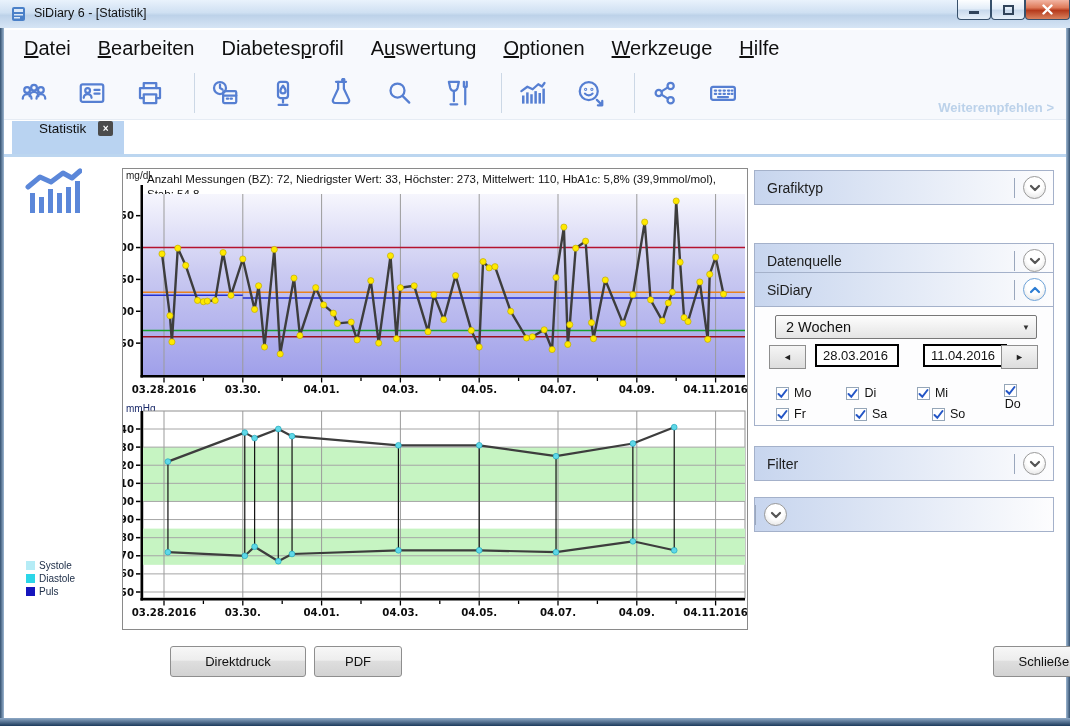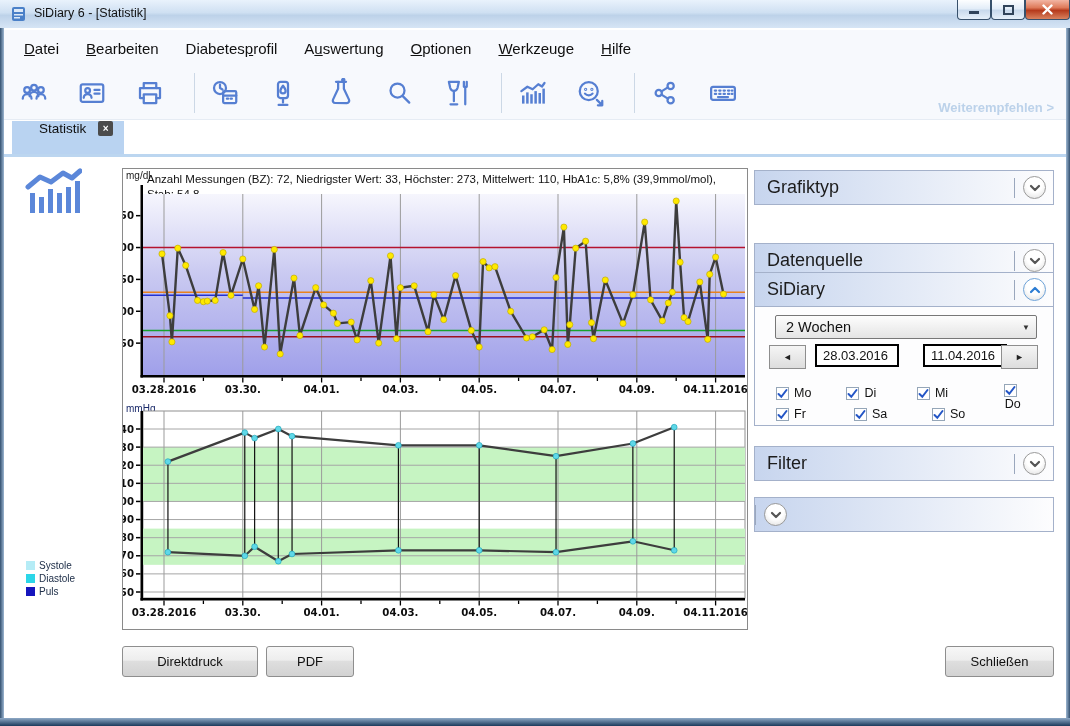--- a/index.html
+++ b/index.html
@@ -11,21 +11,21 @@
   #frame-right{left:1066px;top:28px;width:4px;height:690px;background:linear-gradient(90deg,#9db7d2,#33506f);}
   #frame-bottom{left:0;top:718px;width:1070px;height:8px;background:linear-gradient(#8ea9c6,#1c3a5c);}
   #client{left:4px;top:28px;width:1062px;height:690px;background:#ffffff;}
   #title-text{left:34px;top:6px;font-size:12.5px;color:#111;}
   #app-icon{left:10px;top:5px;width:18px;height:18px;}
   .wbtn{top:0;height:20px;border:1px solid #37506b;border-top:none;border-radius:0 0 4px 4px;box-sizing:border-box;display:flex;align-items:center;justify-content:center;}
   .wbtn.glass{background:linear-gradient(#fdfeff,#e3edf8 45%,#c8d9ec 55%,#e6f0fa);}
   #btn-close{background:linear-gradient(#f2b5a3,#de7a5a 40%,#b53a1c 55%,#d9825e);}
   
   #menubar{left:4px;top:30px;width:1062px;height:36px;background:#f7f9fd;display:flex;align-items:center;gap:27px;padding-left:20px;box-sizing:border-box;}
-  .menu-item{font-size:15px;color:#101010;cursor:default;}
+  .menu-item{font-size:20px;color:#101010;cursor:default;}
   .menu-item u{text-decoration:underline;}
   
   #toolbar{left:4px;top:66px;width:1062px;height:54px;background:#f7f9fd;display:flex;align-items:center;padding-left:14px;box-sizing:border-box;border-bottom:1px solid #e6ecf4;}
   .tool-btn{width:32px;height:32px;margin-right:26px;display:flex;align-items:center;justify-content:center;}
   .tool-sep{width:1px;height:40px;background:#ccd8e6;margin:0 14px 0 2px;}
   #promo{right:16px;top:100px;font-size:13px;font-weight:bold;color:#bcd2ea;}
   
   #tabstrip{left:4px;top:121px;width:1062px;height:36px;background:#fff;}
   #tabstrip .underline{position:absolute;left:0;top:33px;width:1062px;height:3px;background:#bcd6f0;}
   #tab-statistik{position:absolute;left:8px;top:0px;width:112px;height:33px;background:#b9d3f1;display:flex;align-items:flex-start;padding-left:27px;box-sizing:border-box;}
@@ -37,38 +37,38 @@
   #bg-ylabel{left:3px;top:1px;font-size:10px;color:#222;}
   #bp-ylabel{left:3px;top:234px;font-size:10px;color:#1a2a6a;}
   #stats-text{left:24px;top:3px;width:584px;font-size:11.5px;color:#101010;line-height:15px;}
   #legend{position:absolute;left:22px;top:403px;}
   .leg-row{display:flex;align-items:center;margin-bottom:2px;}
   .leg-sw{width:9px;height:9px;margin-right:4px;}
   .leg-lb{font-size:10px;color:#20304a;}
   #sidebar-icon{position:absolute;left:20px;top:8px;}
   
   .panel{position:absolute;width:300px;height:35px;box-sizing:border-box;border:1px solid #a4b1ca;background:linear-gradient(90deg,#c7d5ee,#fdfdfe);display:flex;align-items:center;}
-  .panel-label{font-size:18px;color:#1c1c1c;margin-left:12px;flex:1;}
+  .panel-label{font-size:14px;color:#1c1c1c;margin-left:12px;flex:1;}
   .panel-sep{width:1px;height:20px;background:#9aa7bd;margin-right:8px;}
   .panel-btn{width:21px;height:21px;border-radius:50%;border:1px solid #9a9a9a;background:radial-gradient(circle at 50% 35%,#ffffff 45%,#dcdcdc);display:flex;align-items:center;justify-content:center;margin-right:7px;}
   .panel-btn.blue{border-color:#6fa3d8;}
   #zeitraum-box{position:absolute;left:750px;top:115px;width:300px;height:154px;box-sizing:border-box;border:1px solid #a4b1ca;background:#fdfdfe;}
   #zeitraum-box .panel{left:-1px;top:-1px;}
   .combo{position:absolute;left:20px;top:42px;width:262px;height:24px;box-sizing:border-box;border:1px solid #777;border-radius:2px;background:linear-gradient(#fdfdfd,#e4e4e4);display:flex;align-items:center;}
   .combo .val{flex:1;font-size:14.5px;color:#111;padding-left:10px;}
   .combo .caret{width:20px;font-size:8px;color:#333;text-align:center;}
   .nav-btn{position:absolute;width:37px;height:24px;box-sizing:border-box;border:1px solid #8e8e8e;background:linear-gradient(#f5f5f5,#ddd);font-size:9px;color:#222;text-align:center;line-height:22px;}
   .date-field{position:absolute;width:84px;height:23px;box-sizing:border-box;border:2px solid #000;background:#fff;font-size:13px;font-family:"Liberation Sans",sans-serif;color:#111;text-align:left;padding-left:6px;}
   .cb-row{position:absolute;left:21px;width:262px;height:18px;display:flex;}
   .cb-cell{width:78px;display:flex;align-items:center;}
   .cb-cell.c4{width:56px;flex-direction:column;}
   .cbx{width:13px;height:13px;box-sizing:border-box;background:#fff;border:1px solid #95a6b8;margin-right:5px;display:flex;align-items:center;justify-content:center;}
   .cb-lb{font-size:12.5px;color:#111;}
   
-  .btn{position:absolute;height:31px;box-sizing:border-box;border:1px solid #8e8e8e;border-radius:3px;background:linear-gradient(#f7f7f7,#ededed 45%,#dedede 50%,#d2d2d2);font-size:13px;color:#111;display:flex;align-items:center;justify-content:center;font-family:"Liberation Sans",sans-serif;}
+  .btn{position:absolute;height:31px;box-sizing:border-box;border:1px solid #8e8e8e;border-radius:3px;background:linear-gradient(#f7f7f7,#ededed 45%,#dedede 50%,#d2d2d2);font-size:13px;color:#111;display:flex;align-items:center;justify-content:center;font-family:"Liberation Sans",sans-serif;margin-left:48px;}
   .btn.default{border:1px solid #449ade;box-shadow:0 0 0 1px #bfdcf5 inset;}
   
   #statusbar{left:4px;top:688px;width:1062px;height:30px;background:#f5f7fa;border-top:1px solid #d5dde6;box-sizing:border-box;}
   #status-left{left:10px;top:8px;font-size:12.5px;color:#111;}
   #status-user{right:130px;top:8px;font-size:12.5px;font-weight:bold;color:#111;}
   #status-icon{right:18px;top:3px;}
   svg{display:block;}
 </style>
 </head>
 <body>

